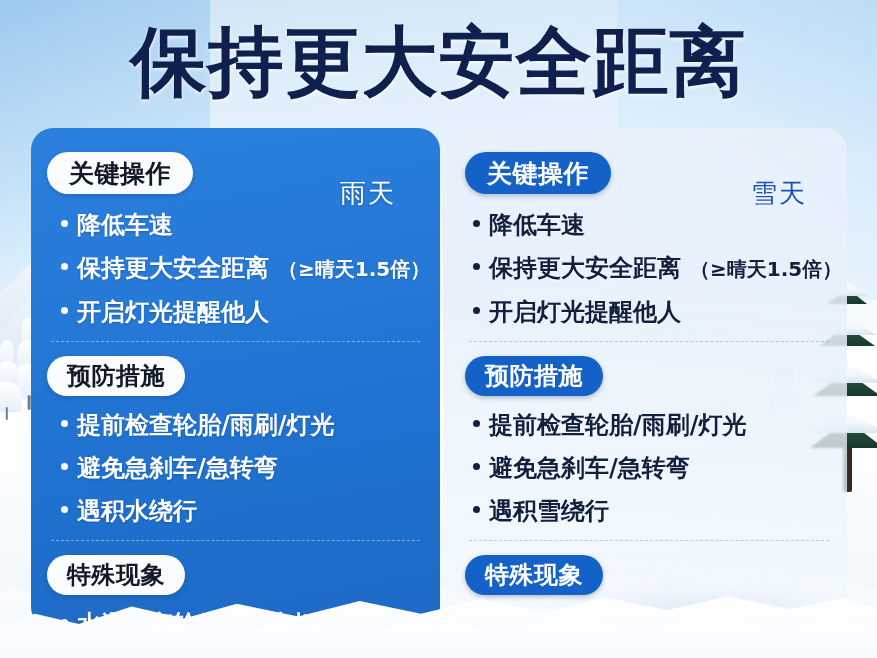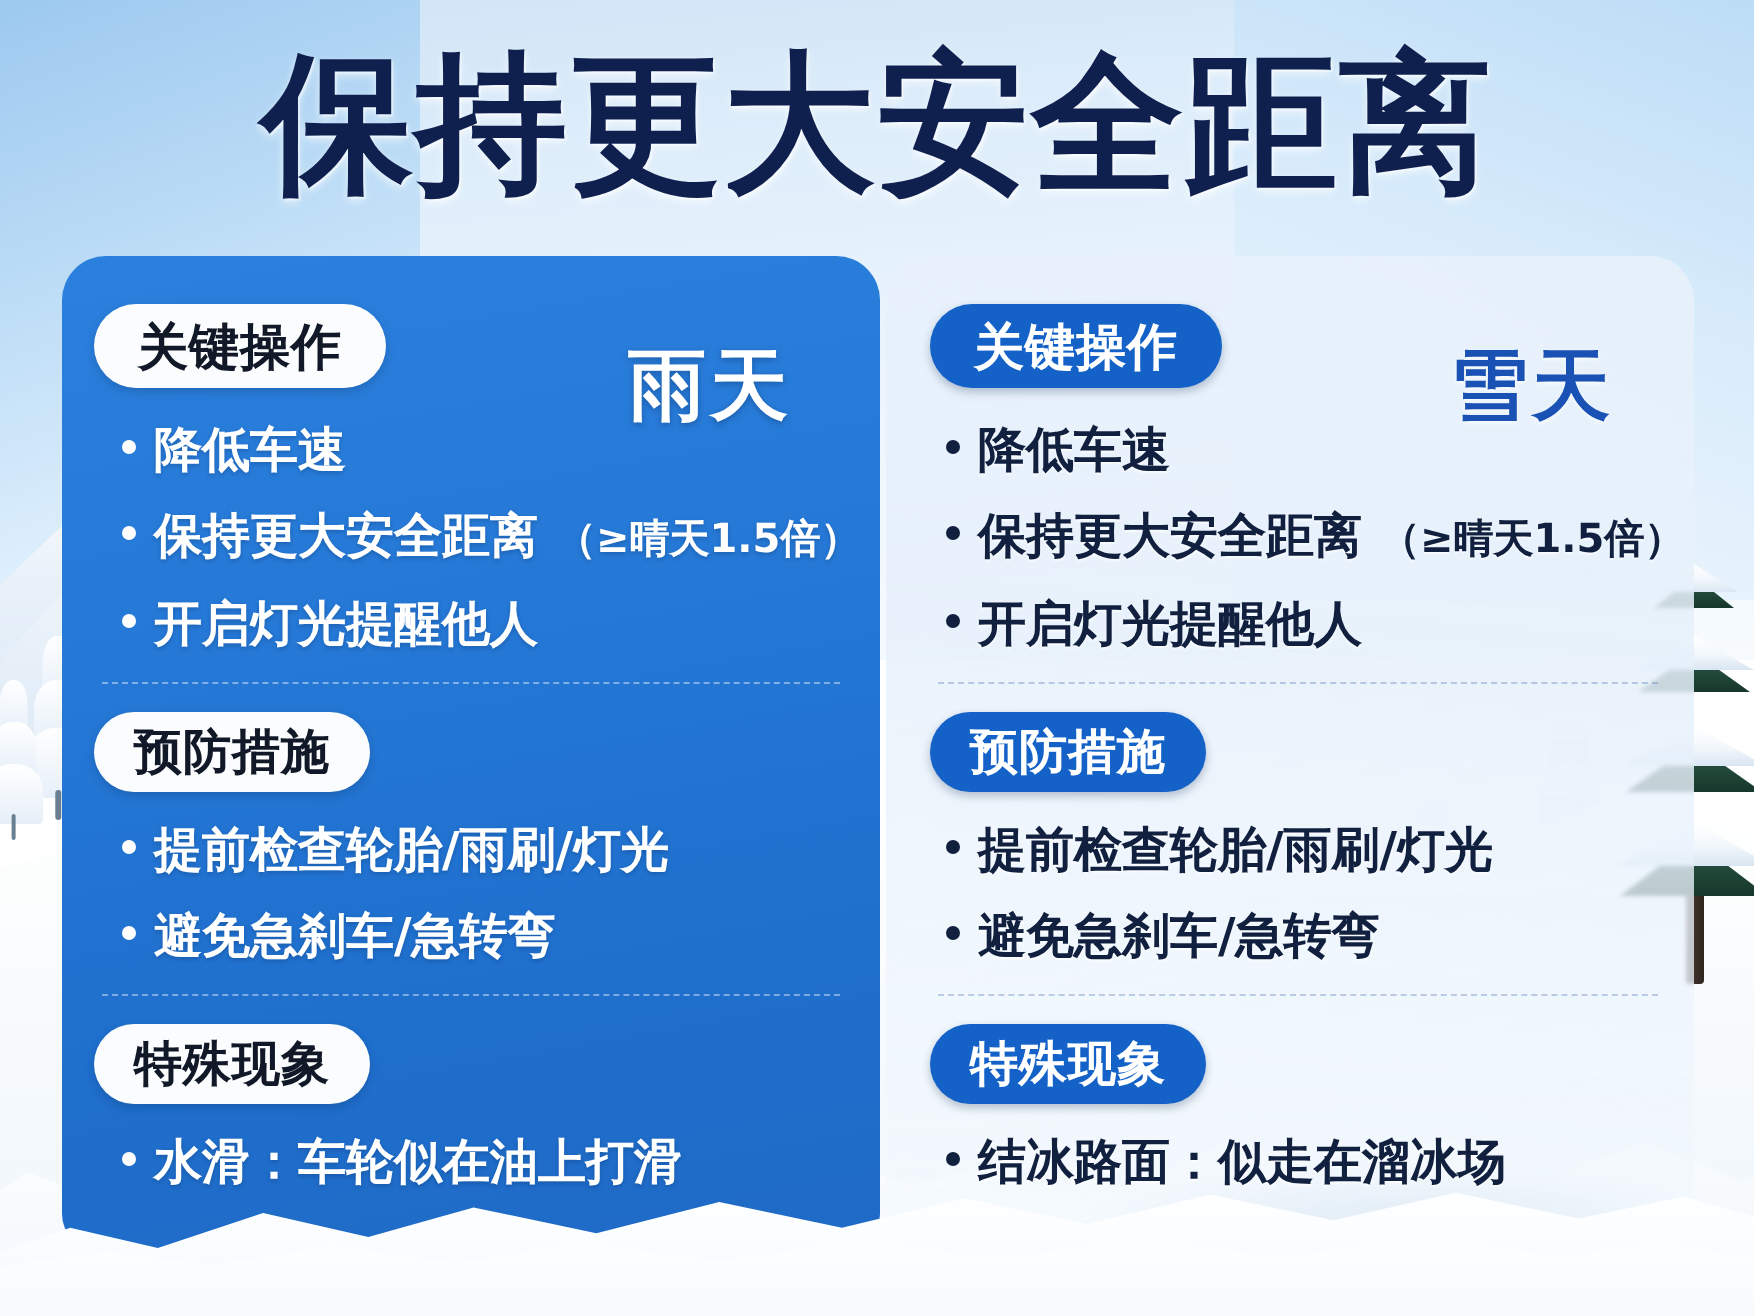--- a/index.html
+++ b/index.html
@@ -148,21 +148,21 @@
     height:42px; padding:0 22px; border-radius:21px;
     font-family:"DejaVu Sans","Liberation Sans",sans-serif;
     font-weight:bold; font-size:25px; letter-spacing:.5px;
     white-space:nowrap;
   }
   .rain-card .pill { background:#fbfcfd; color:#111827; box-shadow:0 2px 5px rgba(8,40,80,.22); }
   .snow-card .pill { background:#1462c8; color:#ffffff; box-shadow:0 2px 5px rgba(8,40,80,.28); }
 
   .weather-tag {
     font-family:"DejaVu Sans","Liberation Sans",sans-serif;
-    font-weight:bold; font-size:39px; letter-spacing:2px; white-space:nowrap;margin-top:40px;
+    font-weight:normal; font-size:26px; letter-spacing:2px; white-space:nowrap;margin-top:40px;
   }
   .rain-card .weather-tag { color:#ffffff; text-shadow:0 1px 3px rgba(5,35,75,.35); padding-right:28px; }
   .snow-card .weather-tag { color:#1a51b4; text-shadow:0 1px 2px rgba(255,255,255,.8); padding-right:26px; }
 
   .pill-sub {
     display:flex; align-items:center; height:44px; margin:4px 0 6px 0;
   }
   .pill-sub .pill { height:40px; font-size:24px; padding:16px 20px; border-radius:20px; }
 
   ul.bullets { list-style:none; }
@@ -320,20 +320,24 @@
 
     <ul class="bullets">
       <li>
           <span class="dot"></span>
           <span>提前检查轮胎/雨刷/灯光</span>
         </li>
       <li>
           <span class="dot"></span>
           <span>避免急刹车/急转弯</span>
         </li>
+      <li>
+          <span class="dot"></span>
+          <span>遇积水绕行</span>
+        </li>
     </ul>
 
     <div class="divider"></div>
     <div class="sec-gap"></div>
 
     <div class="pill-sub">
       <span class="pill">特殊现象</span>
     </div>
 
     <ul class="bullets">
@@ -376,20 +380,24 @@
 
     <ul class="bullets">
       <li>
           <span class="dot"></span>
           <span>提前检查轮胎/雨刷/灯光</span>
         </li>
       <li>
           <span class="dot"></span>
           <span>避免急刹车/急转弯</span>
         </li>
+      <li>
+          <span class="dot"></span>
+          <span>遇积雪绕行</span>
+        </li>
     </ul>
 
     <div class="divider"></div>
     <div class="sec-gap"></div>
 
     <div class="pill-sub">
       <span class="pill">特殊现象</span>
     </div>
 
     <ul class="bullets">

